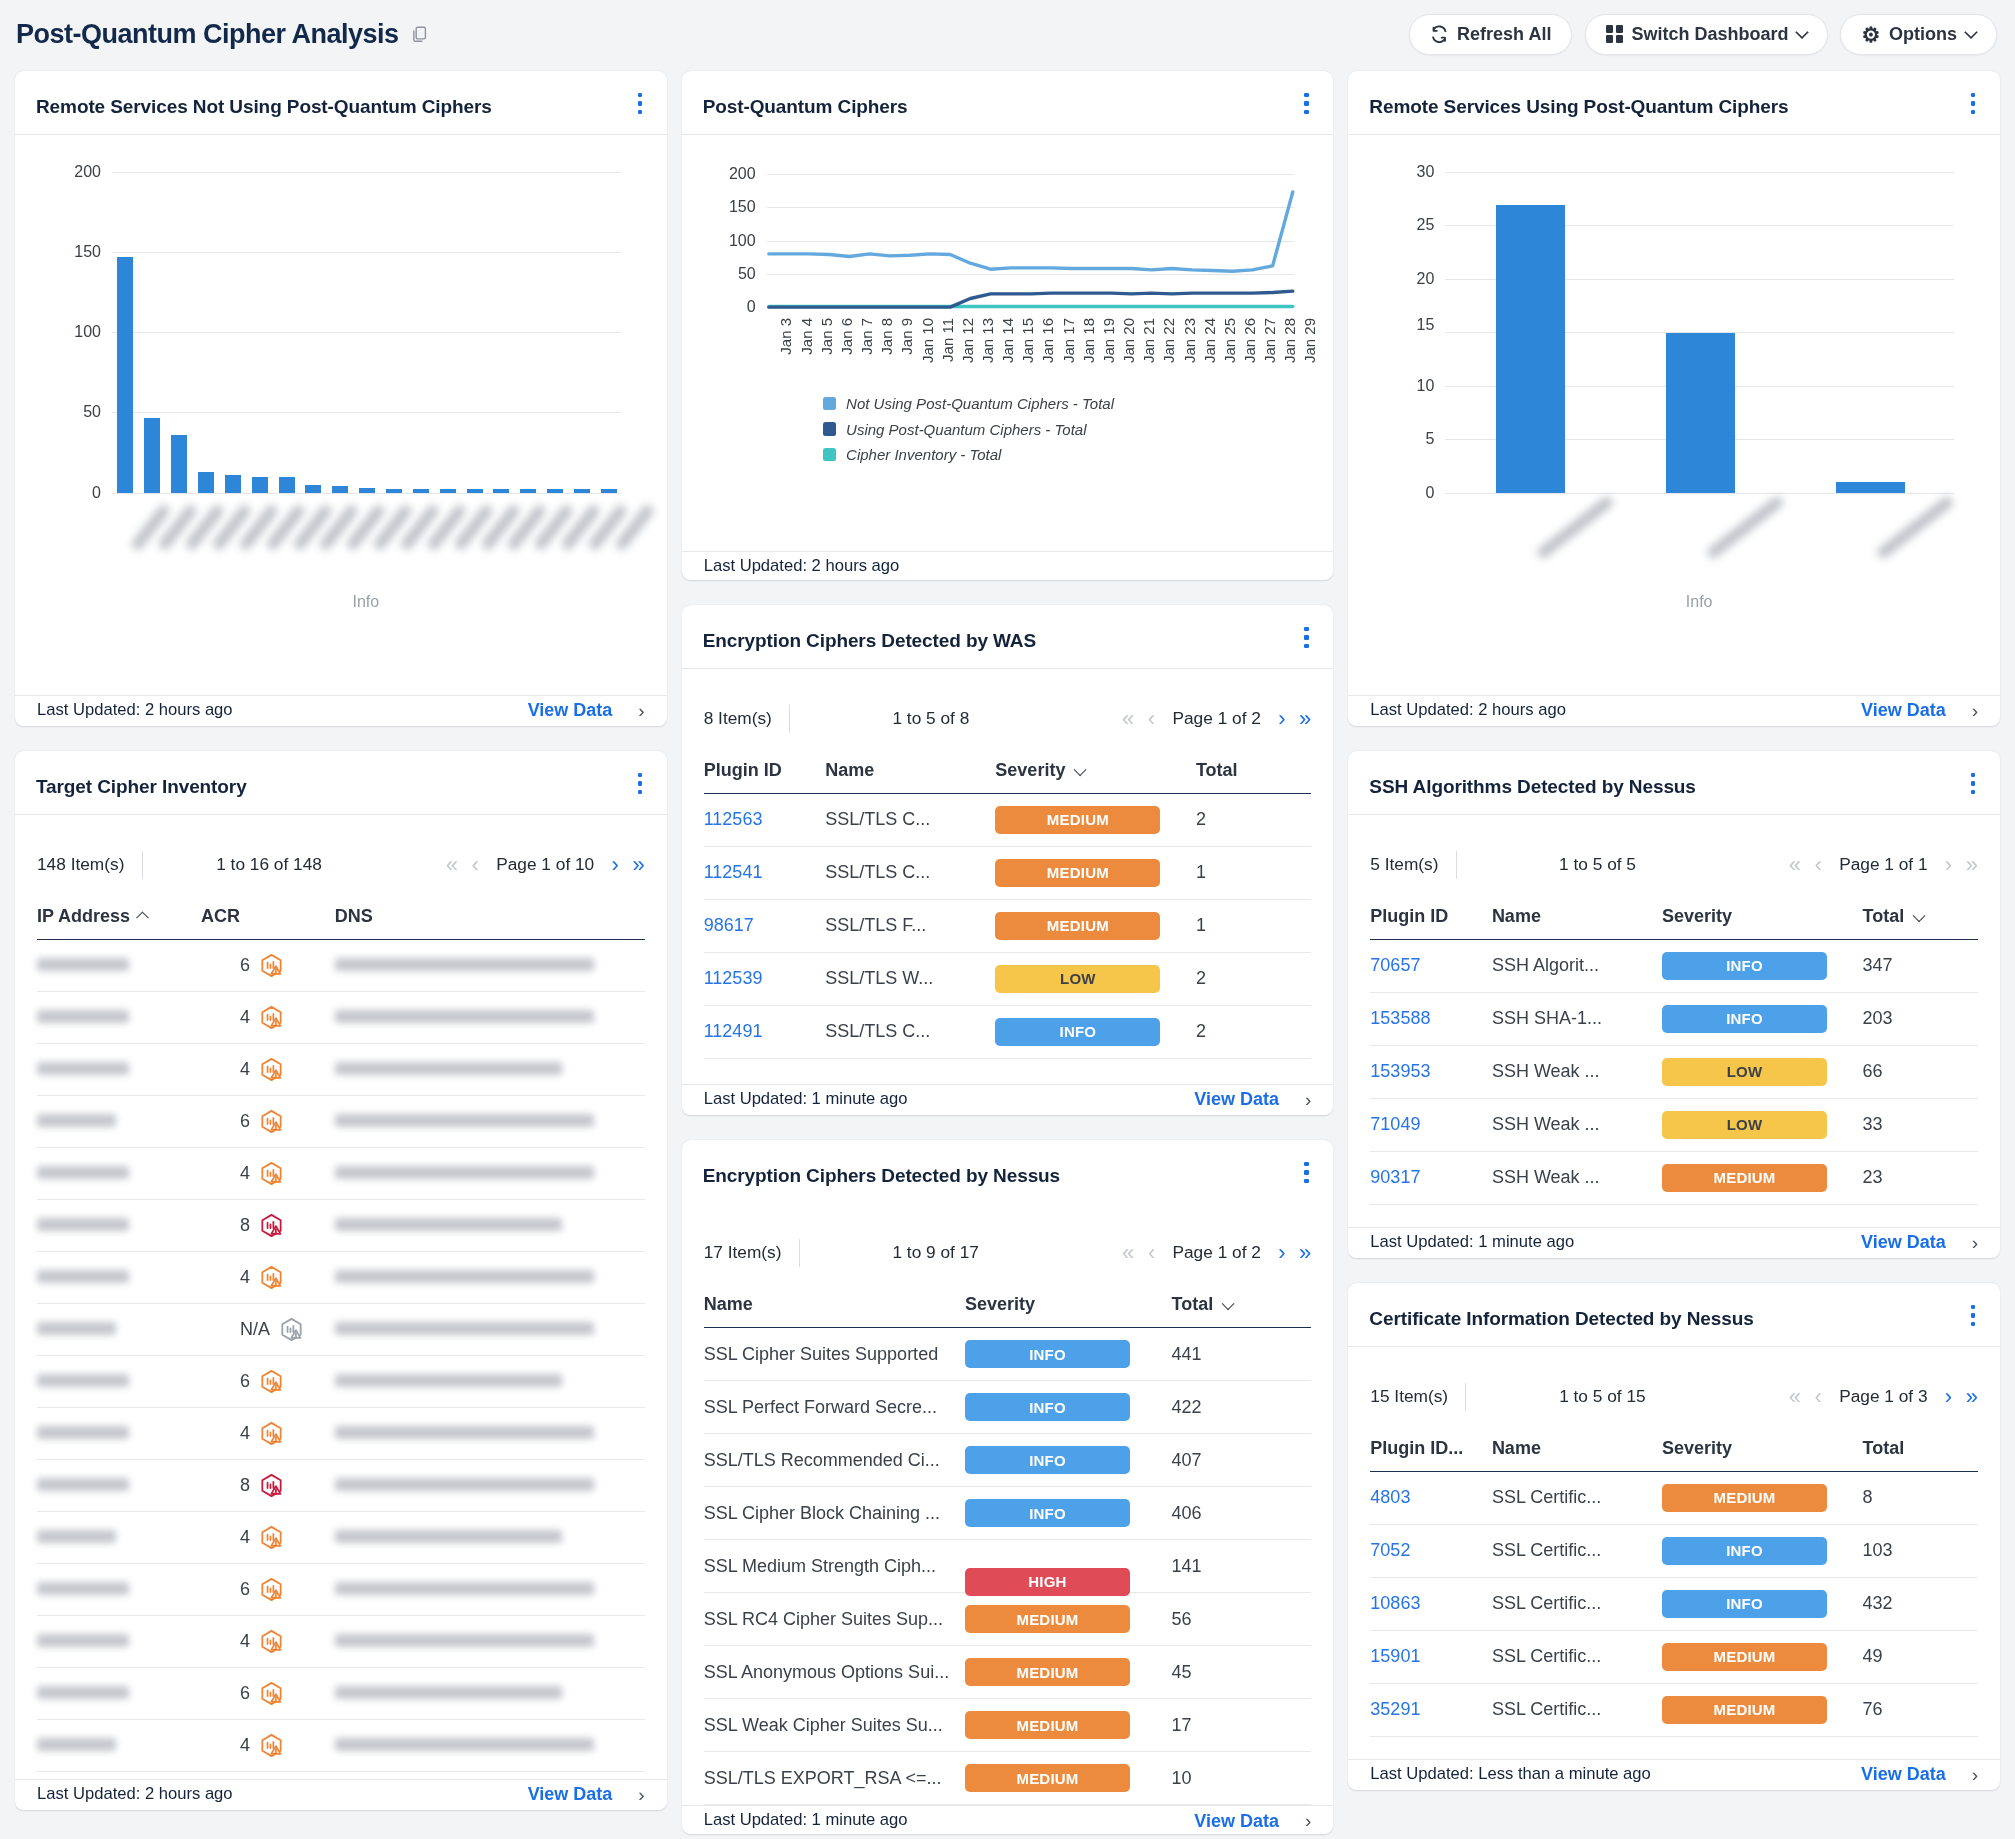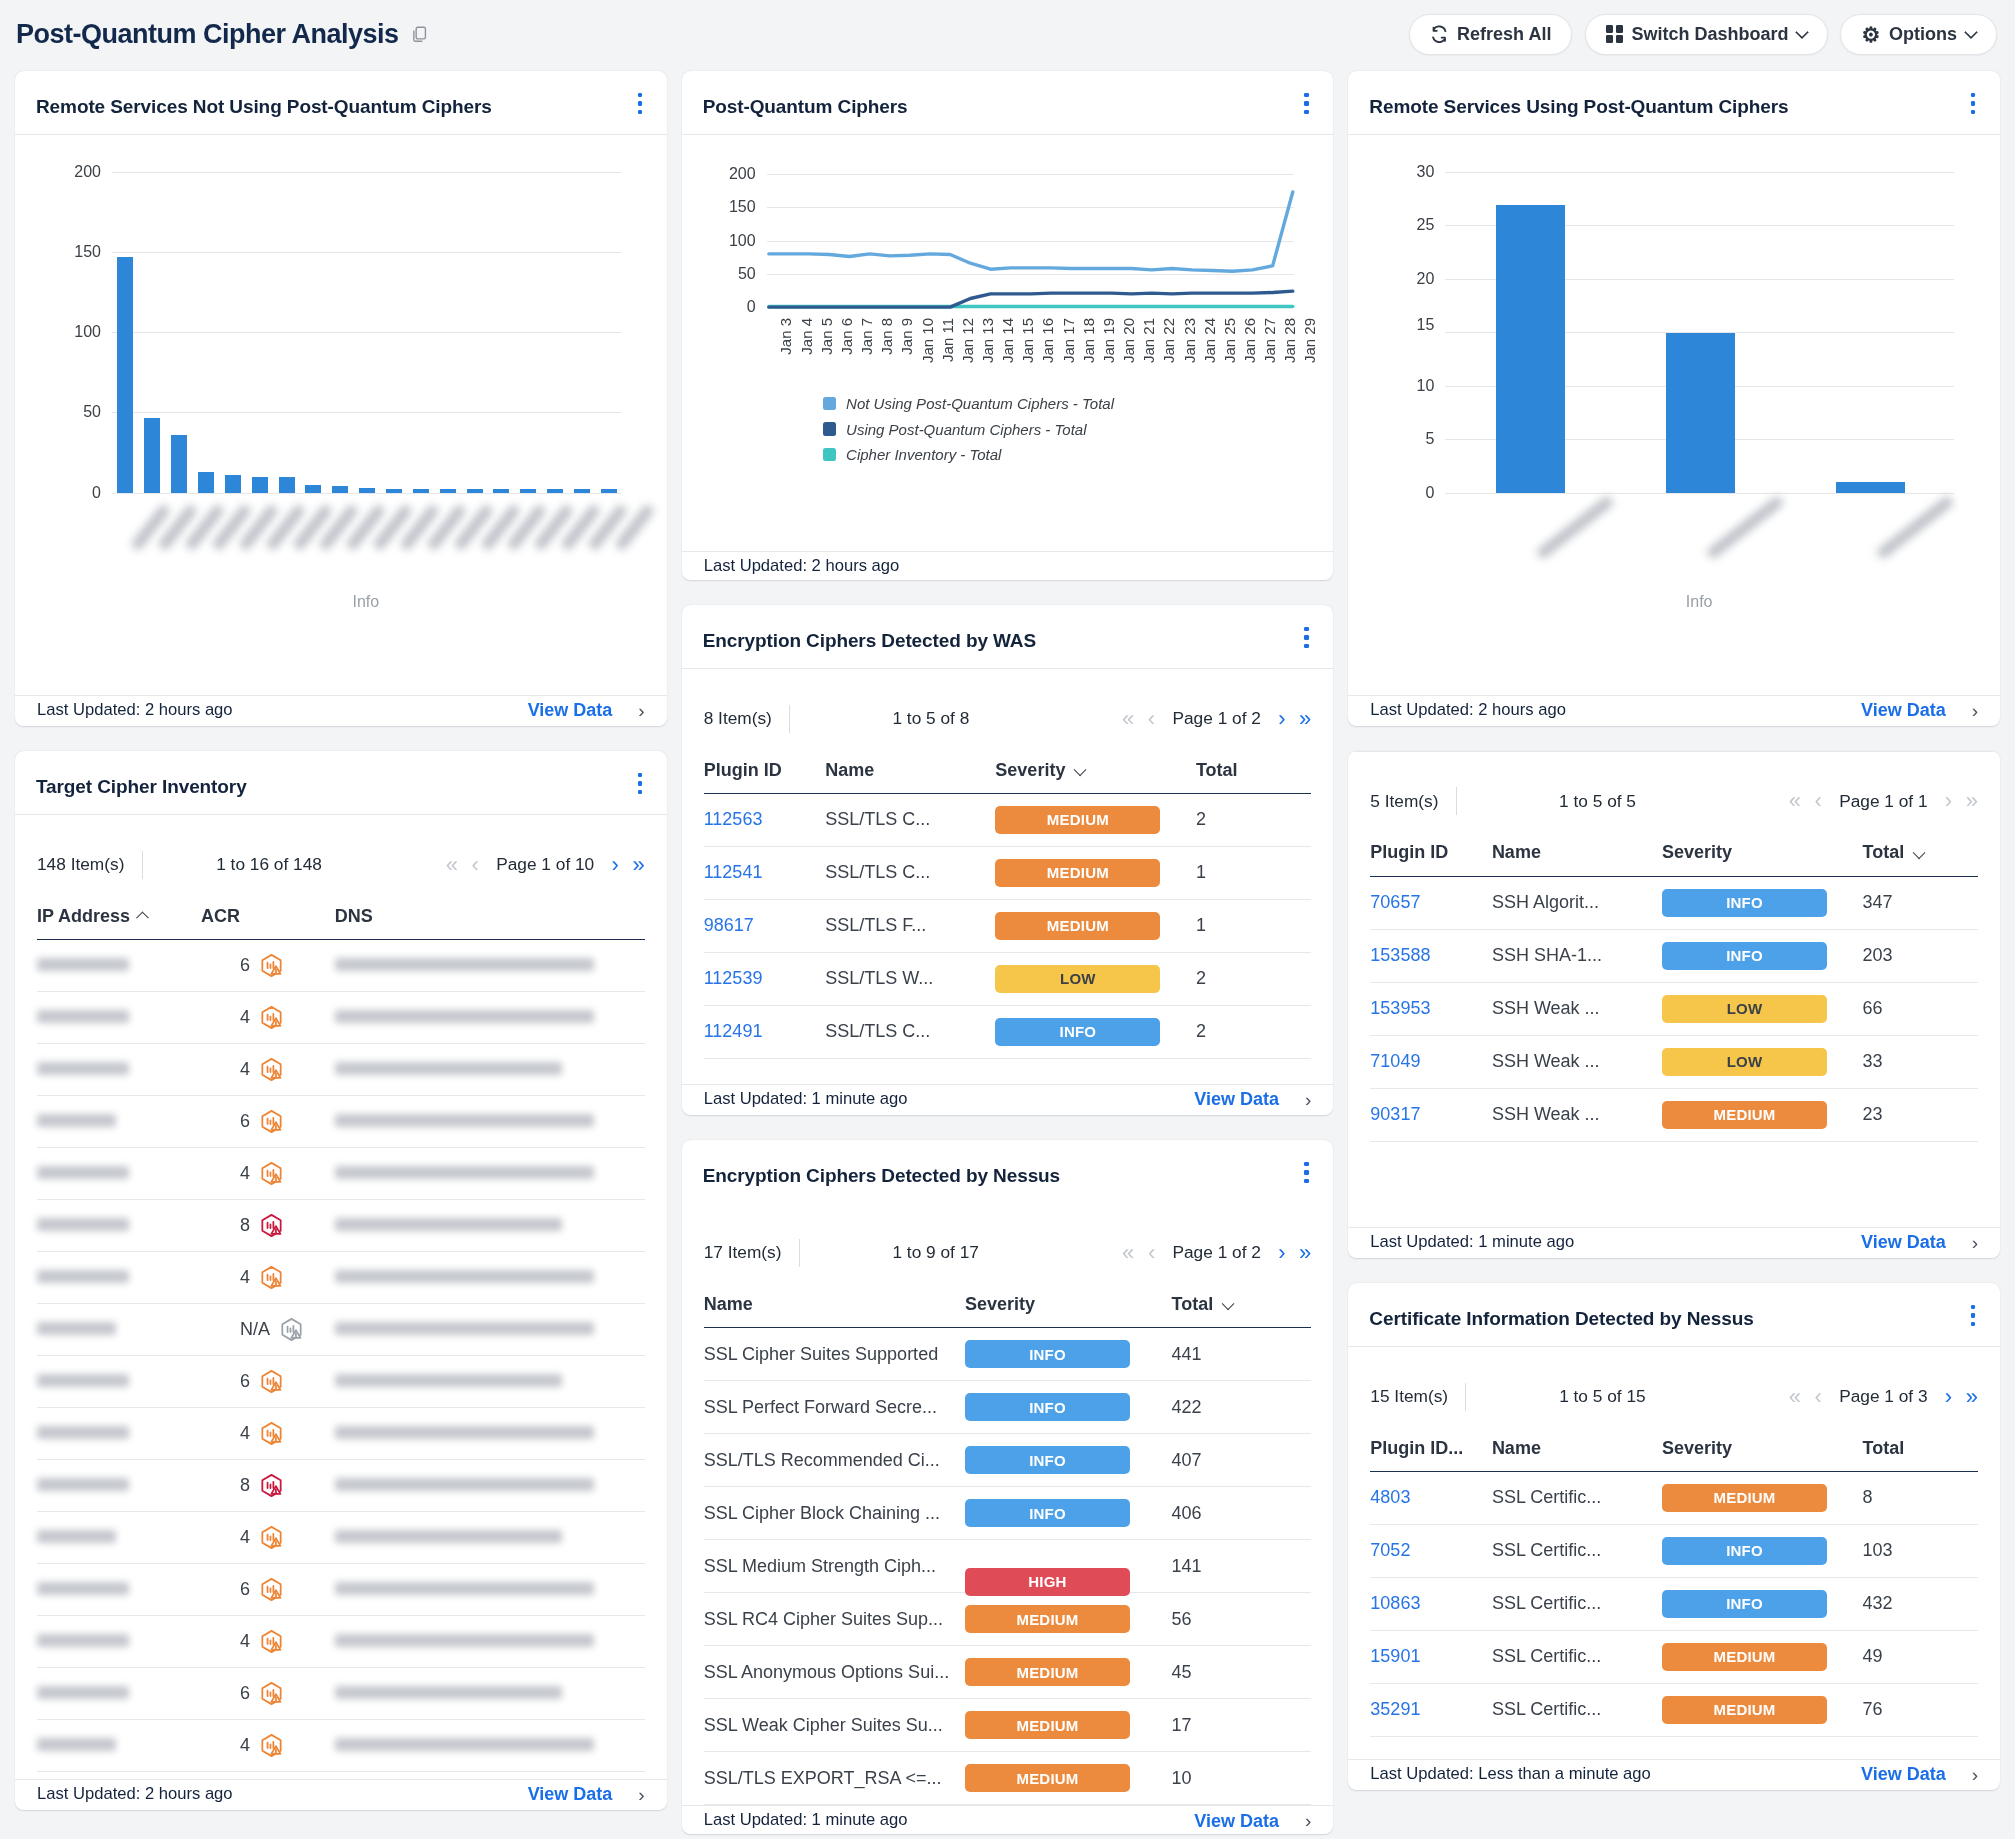--- a/index.html
+++ b/index.html
@@ -845,20 +845,28 @@
       <div class="panel-foot">
         <span class="last-upd">Last Updated: 2 hours ago</span>
         <a class="view-data">
           <span>View Data</span>
           <span class="vchev">›</span>
         </a>
       </div>
     </div>
 
     <div class="panel h-ssh">
+      <div class="panel-head">
+        <div class="panel-title">SSH Algorithms Detected by Nessus</div>
+        <div class="kebab">
+            <i></i>
+            <i></i>
+            <i></i>
+          </div>
+      </div>
       <div class="hr"></div>
       <div class="tstats">
         <span>5 Item(s)</span>
         <span class="vsep"></span>
         <span class="trange">1 to 5 of 5</span>
         <span class="pager">
           <span class="pgbtn">«</span>
           <span class="pgbtn">‹</span>
           <span class="pglabel">Page 1 of 1</span>
           <span class="pgbtn">›</span>

